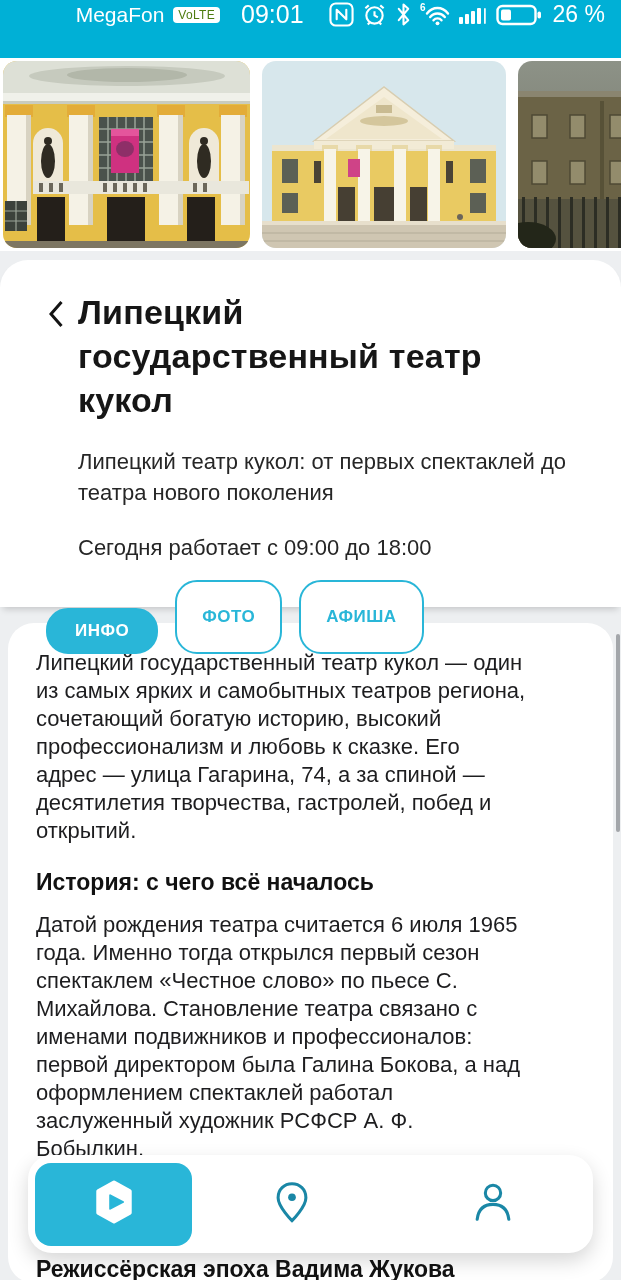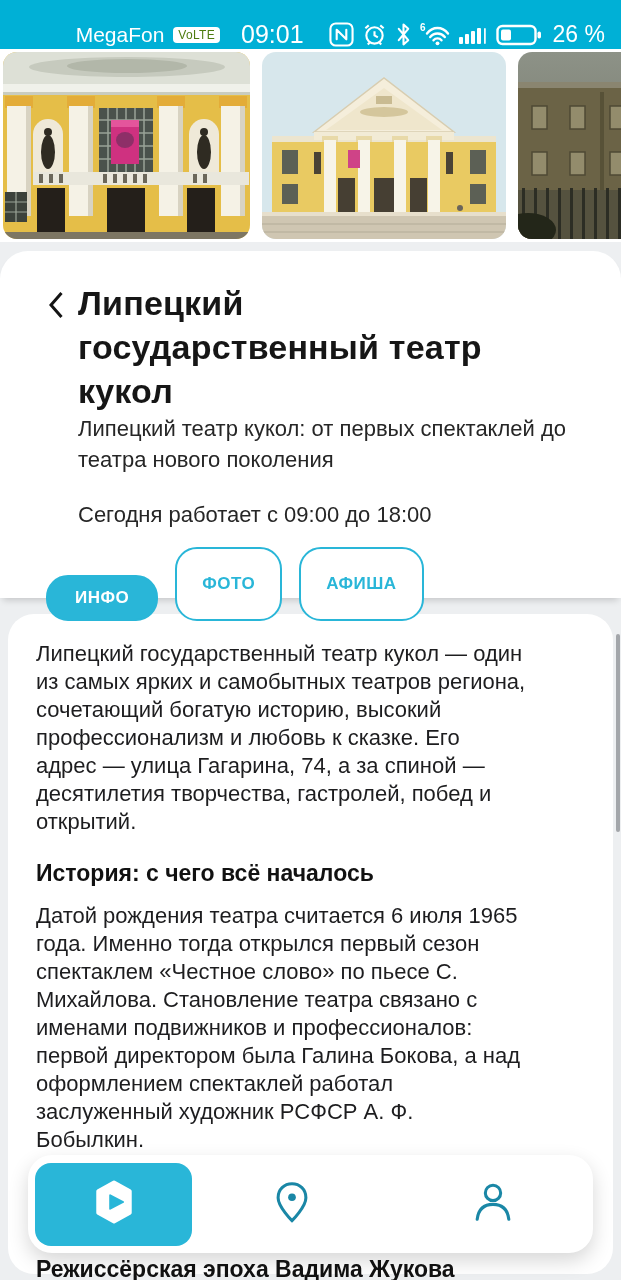--- a/index.html
+++ b/index.html
@@ -1,21 +1,21 @@
 <!DOCTYPE html>
 <html><head>
 <meta charset="utf-8">
 <style>
   * { margin:0; padding:0; box-sizing:border-box; }
   html,body { width:621px; height:1280px; }
   body { font-family:"Liberation Sans", sans-serif; background:#edeff1; }
   .screen { position:relative; width:621px; height:1280px; overflow:hidden; background:#edeff1; }
 
   
-  .statusbar { height:49px; background:#00b0d6; display:flex; align-items:flex-end;
+  .statusbar { height:58px; background:#00b0d6; display:flex; align-items:flex-start;
                justify-content:flex-end; padding-right:16px; color:#fff; }
   .sb-group { display:flex; align-items:center; gap:9px; }
   .sb-carrier { font-size:21px; }
   .volte { background:#fff; color:#4d7c0f; font-size:12px; font-weight:400;
            border-radius:4px; padding:2px 5px; line-height:1; letter-spacing:.3px; }
   .sb-time { font-size:25px; font-weight:500; margin-left:12px; }
   .sb-icons { display:flex; align-items:center; gap:8px; margin-left:16px; }
   .sb-pct { font-size:23px; margin-left:2px; }
   .sb-icons svg { display:block; }
 
@@ -26,21 +26,21 @@
   .photo svg { display:block; }
 
   
   .title-card { background:#fff; border-radius:28px 28px 0 0; margin-top:9px;
                 padding:30px 30px 0 46px; height:347px; position:relative;
                 box-shadow:0 5px 7px -3px rgba(0,0,0,.18); }
   .title-row { display:flex; gap:12px; }
   .back-btn { flex:0 0 20px; padding-top:9px; cursor:pointer; }
   .page-title { font-size:34px; line-height:44px; font-weight:700; color:#161616;
                 max-width:455px; letter-spacing:.2px; }
-  .subtitle { margin:0 0 0 32px; font-size:22px; line-height:31px; color:#262626;
+  .subtitle { margin:24px 0 0 32px; font-size:22px; line-height:31px; color:#262626;
               max-width:500px; }
   .hours { margin:27px 0 0 32px; font-size:22px; color:#262626; }
   .tabs { display:flex; gap:17px; margin-top:19px; }
   .tab { border-radius:22px; font-size:17px; font-weight:800; letter-spacing:.5px;
          padding:10px 25px; background:#fff; border:2px solid #29b6d8; color:#29b6d8;
          font-family:"Liberation Sans", sans-serif; cursor:pointer; }
   .tab.active { background:#29b6d8; color:#fff; border-color:#29b6d8; padding:11px 27px;margin-top:28px; }
 
   
   .body-card { background:#fff; border-radius:26px; margin:16px 8px 0 8px;

